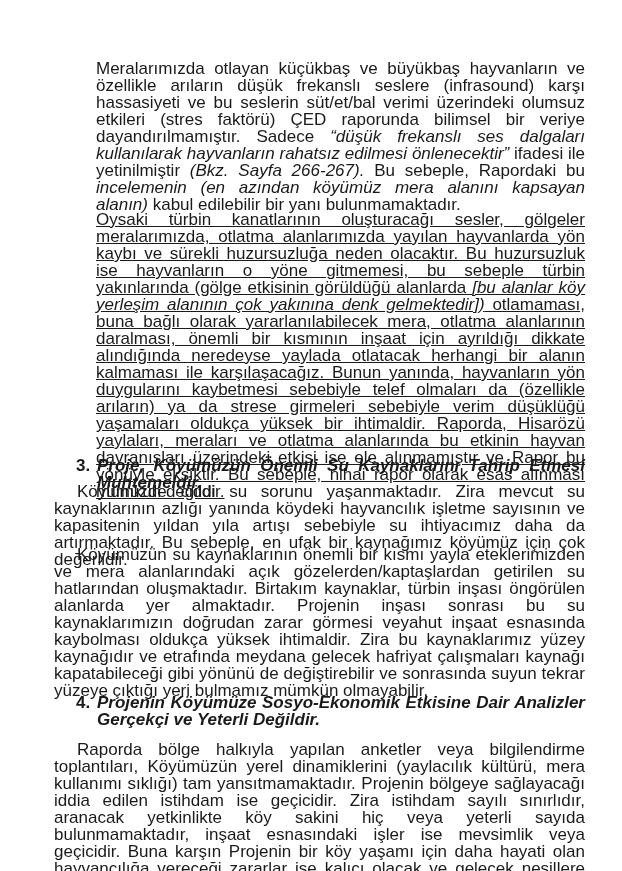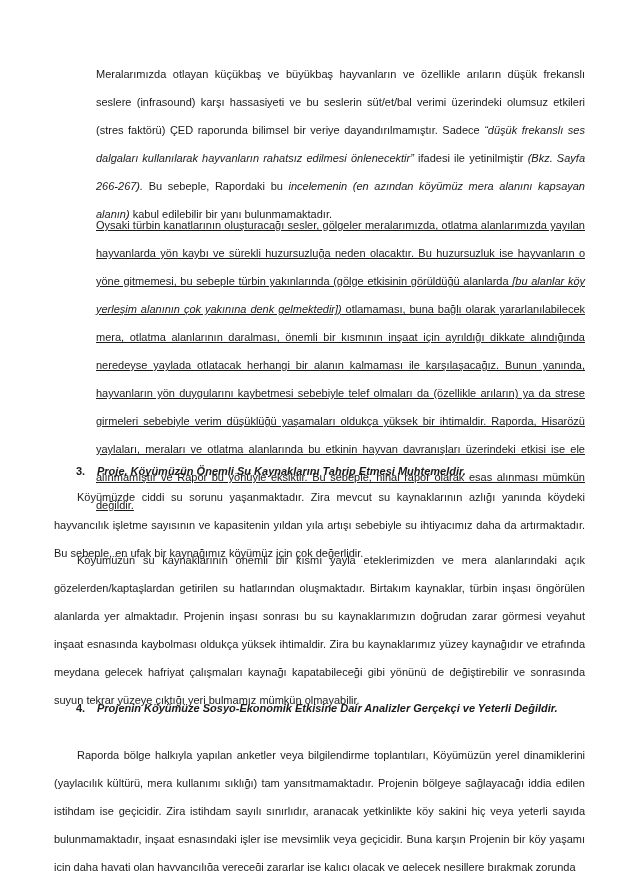--- a/index.html
+++ b/index.html
@@ -1,20 +1,20 @@
 <!DOCTYPE html>
 <html><head>
 <meta charset="utf-8">
 <style>
   html, body { margin: 0; padding: 0; background: #ffffff; }
   body { width: 622px; height: 871px; overflow: hidden; position: relative; }
   .page {
     position: absolute; left: 0; top: 0; width: 550px; height: 871px;
     font-family: "Liberation Sans", sans-serif;
-    font-size: 11px; color: #1a1a1a; line-height: 28px;
+    font-size: 17px; color: #1a1a1a; line-height: 17px;
   }
   p { margin: 0; text-align: justify; }
   .indented-block { position: absolute; left: 96px; width: 489px; }
   .body-block { position: absolute; left: 54px; width: 531px; }
   .body-block p { text-indent: 23px; }
   .heading { position: absolute; left: 76px; width: 509px; font-weight: bold; text-align: justify; }
   .heading .num { position: absolute; left: 0; top: 0; }
   .heading .txt { display: block; padding-left: 21px; font-style: italic; }
   i { font-style: italic; }
 </style>

